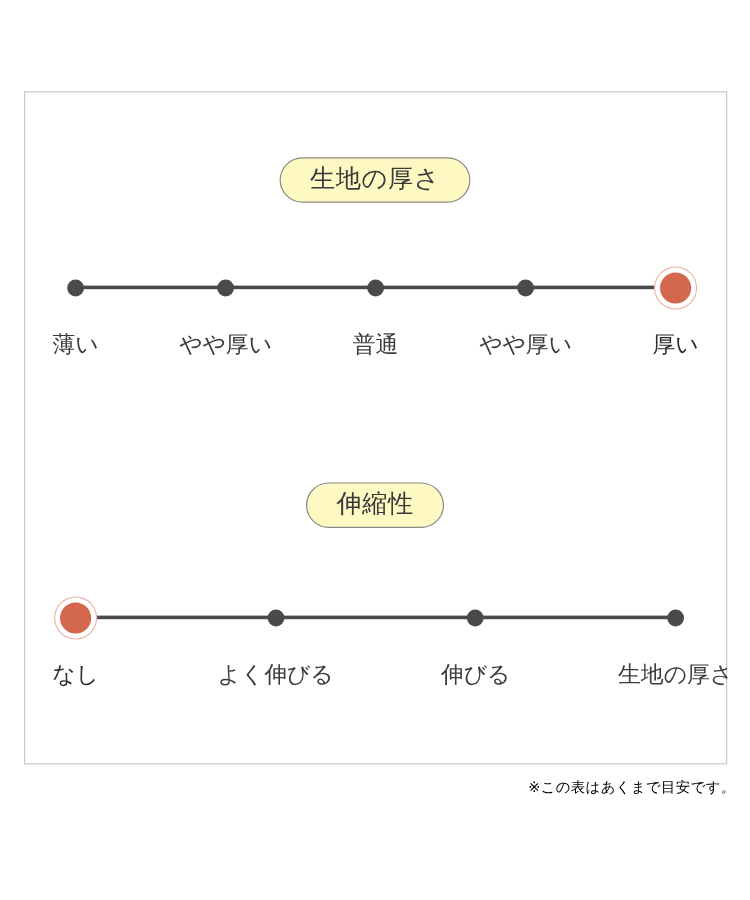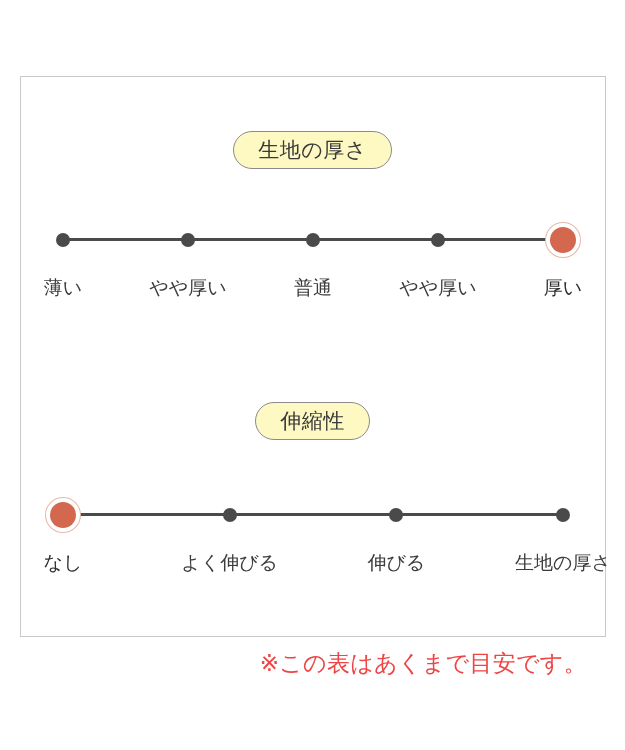--- a/index.html
+++ b/index.html
@@ -95,24 +95,24 @@
     margin-top: 20px;
   }
   .scale-point.active .tick-label {
     font-weight: normal;
     color: #2d2d2d;
   }
 
   
   #footnote {
     position: absolute;
-    right: 38px;
+    right: 12px;
     top: 648px;
-    font-size: 23px;
-    color: #ef4444;
+    font-size: 12px;
+    color: #000000;
     white-space: nowrap;
     letter-spacing: 0.3px;
   }
 </style>
 </head>
 <body>
 
 <div id="spec-card"></div>
 
 <div id="sections-root">

